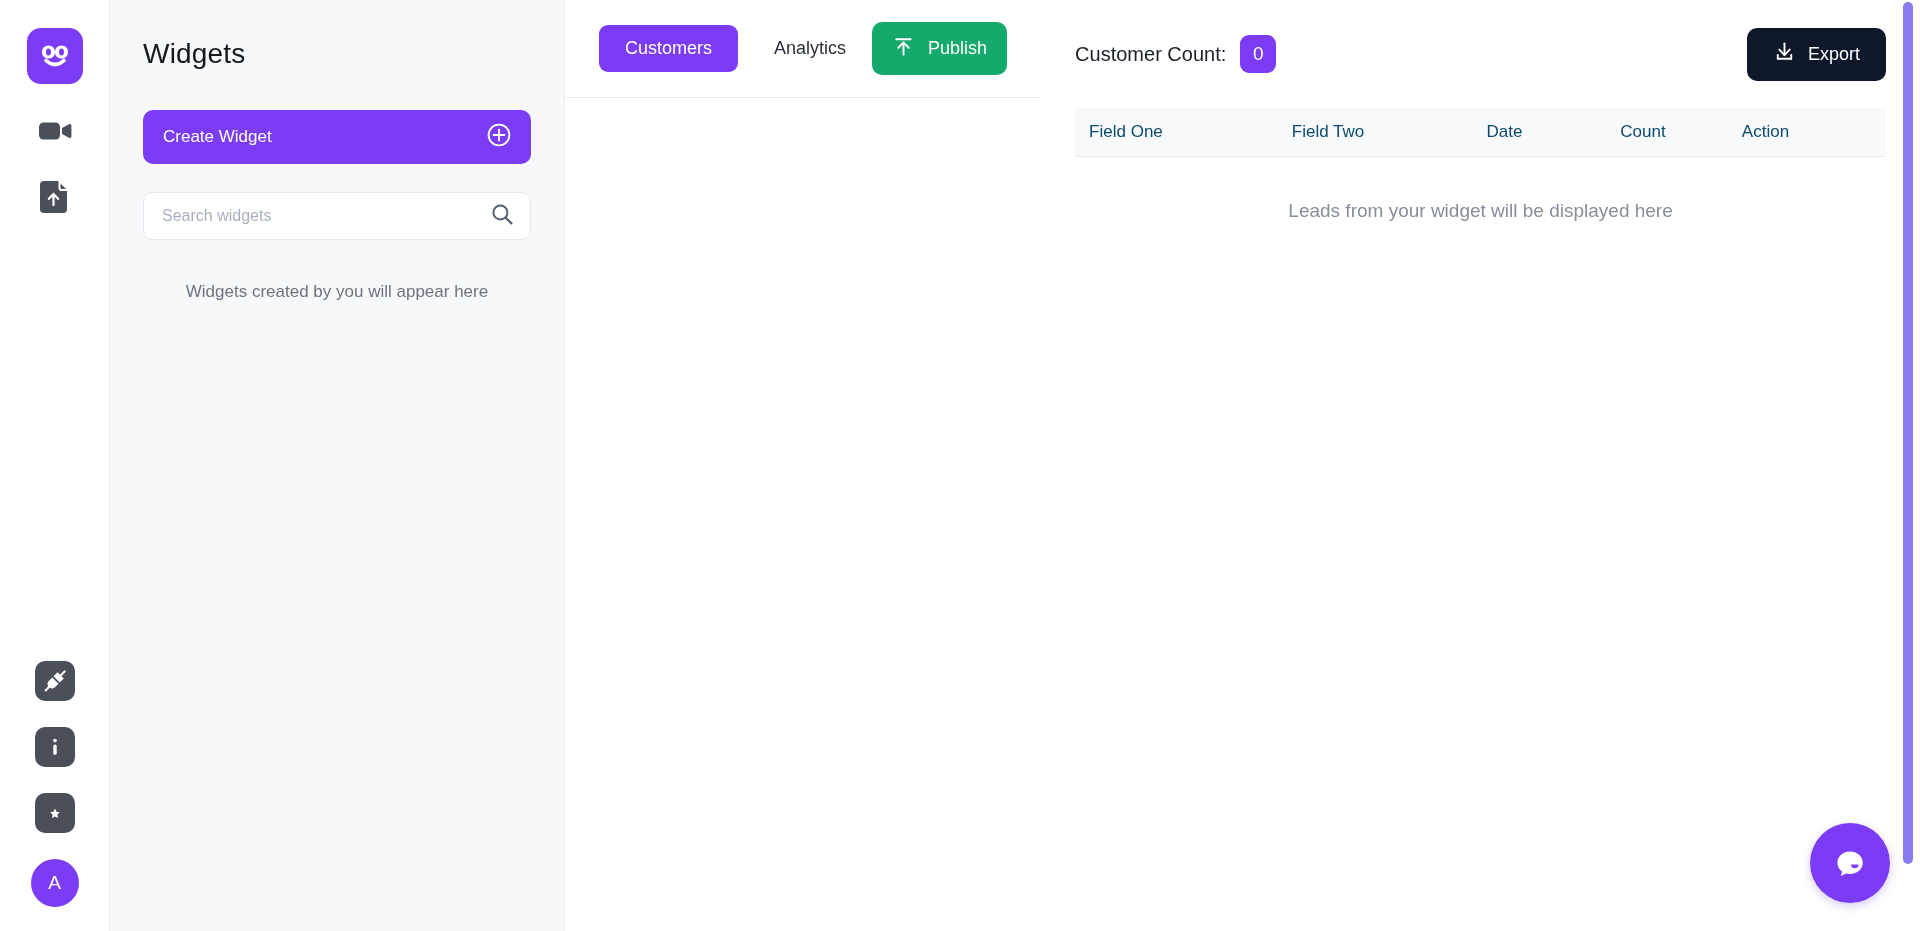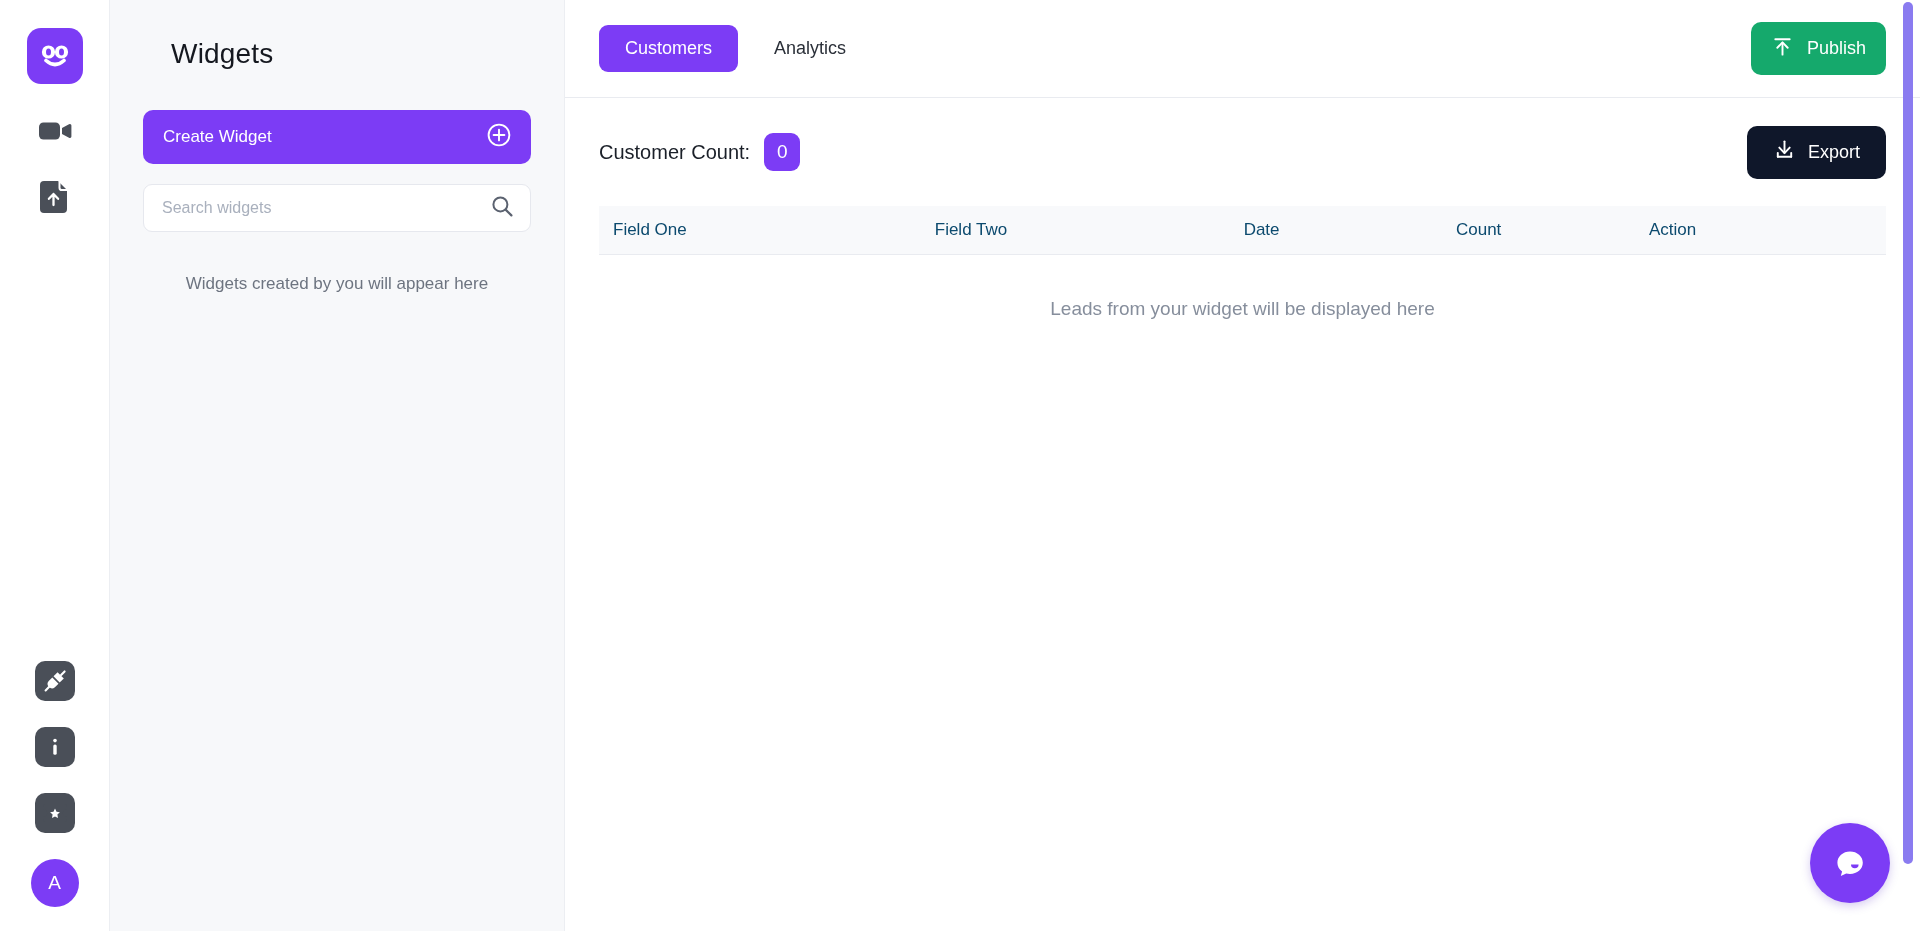--- a/index.html
+++ b/index.html
@@ -76,37 +76,36 @@
     background: #f7f8fa;
     border-right: 1px solid #eceef2;
     padding: 38px 33px 0 33px;
   }
   .panel-title {
     font-size: 28px;
     font-weight: 400;
     color: #15181f;
     margin-bottom: 40px;
     letter-spacing: .2px;
-    margin-left: 28px;
   }
   .create-widget-btn {
     width: 100%;
     height: 54px;
     background: #7c3cf5;
     color: #ffffff;
     border: none;
     border-radius: 10px;
     display: flex;
     align-items: center;
     justify-content: space-between;
     padding: 0 20px;
     font-size: 17px;
     font-family: inherit;
     cursor: pointer;
-    margin-bottom: 20px;
+    margin-bottom: 28px;
   }
   .search-box {
     width: 100%;
     height: 48px;
     background: #ffffff;
     border: 1px solid #e6e8ee;
     border-radius: 9px;
     display: flex;
     align-items: center;
     padding: 0 16px 0 18px;
@@ -127,21 +126,21 @@
     font-size: 17px;
     color: #6d7480;
     padding-top: 4px;
   }
 
   
   .main {
     flex: 1;
     background: #ffffff;
     display: flex;
-    flex-direction: column;
+    flex-direction: row;
     min-width: 0;
     position: relative;
   }
   .topbar {
     height: 98px;
     flex: 0 0 98px;
     border-bottom: 1px solid #e9ebf0;
     display: flex;
     align-items: center;
     padding: 0 34px 0 34px;

